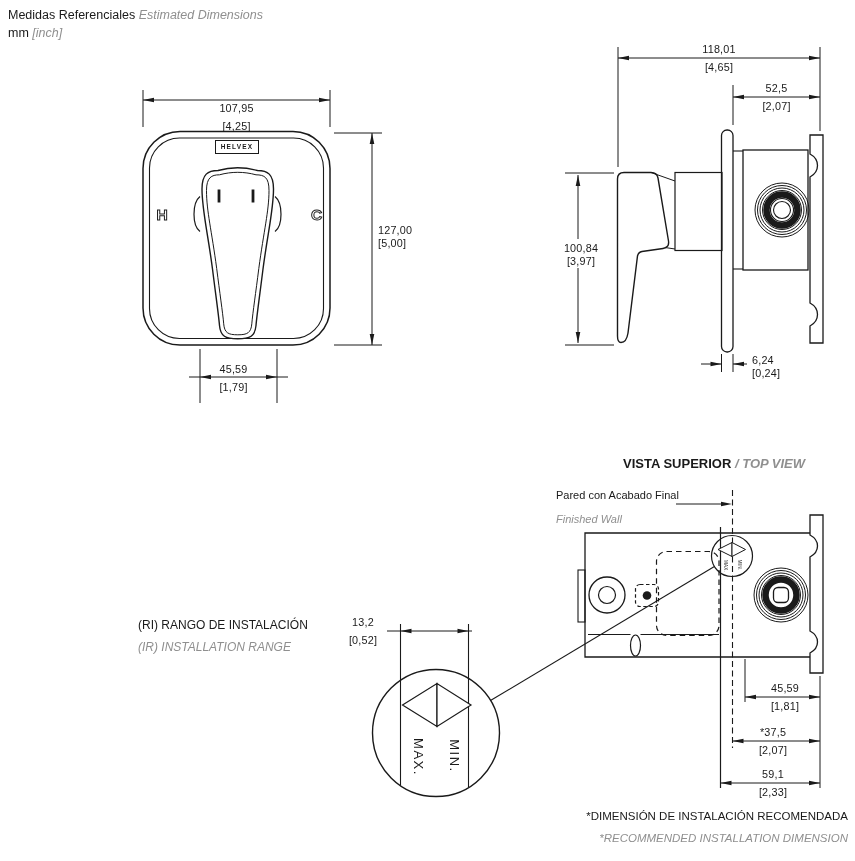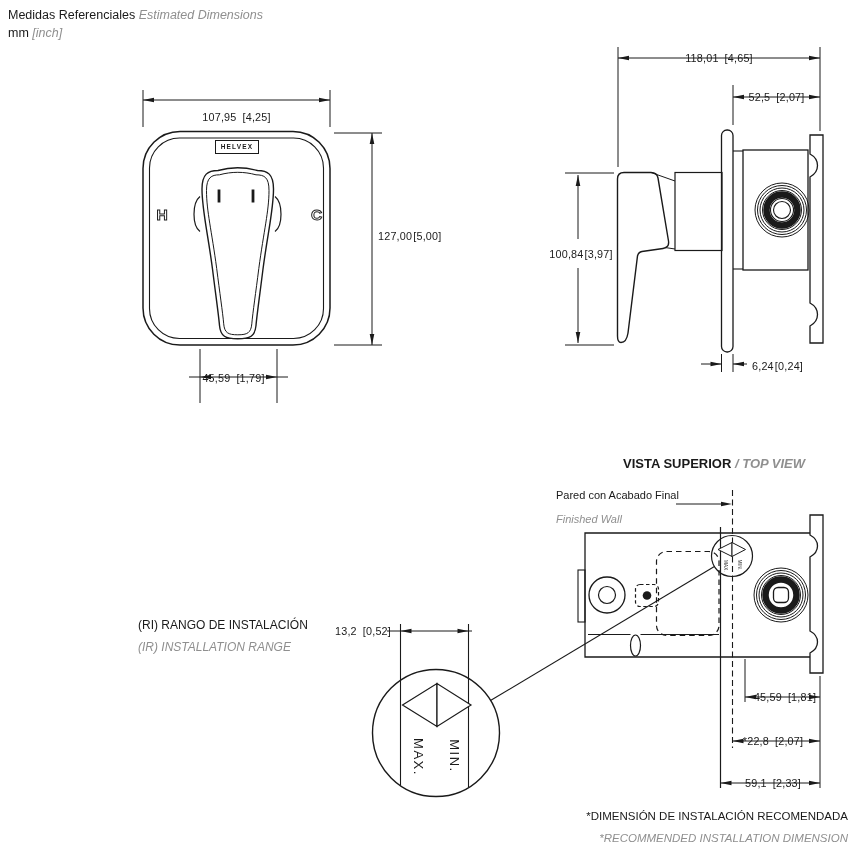--- a/index.html
+++ b/index.html
@@ -2,21 +2,21 @@
 <html><head>
 <meta charset="utf-8">
 <style>
   html,body{margin:0;padding:0;background:#fff;}
   #stage{position:relative;width:855px;height:861px;background:#ffffff;overflow:hidden;
          font-family:"Liberation Sans",sans-serif;color:#1a1a1a;}
   #art{position:absolute;left:0;top:0;}
   .txt{position:absolute;white-space:nowrap;}
   .muted{color:#8f8f8f;font-style:italic;margin-top:8px;}
   .hdr{font-size:12.5px;line-height:15px;}
-  .dim{position:absolute;display:flex;flex-direction:row;align-items:center;
+  .dim{position:absolute;display:flex;flex-direction:column;align-items:center;
        font-size:10.8px;line-height:12px;color:#1a1a1a;transform:translate(-50%,-50%);
        gap:6px;white-space:nowrap;letter-spacing:.2px;text-align:center;}
   .dim.tight{gap:1px;text-align:center;}
   .dim.anchor-left{transform:translate(0,-50%);align-items:flex-start;}
   .vtext{position:absolute;font-size:13px;letter-spacing:1.5px;color:#1a1a1a;
          transform:translate(-50%,-50%) rotate(90deg);white-space:nowrap;}
   .vtext-mini{position:absolute;font-size:4.5px;letter-spacing:.3px;color:#1a1a1a;
          transform:translate(-50%,-50%) rotate(90deg);white-space:nowrap;}
   .logo{position:absolute;left:215px;top:139.5px;width:44px;height:14px;border:1.6px solid #1a1a1a;
         display:flex;align-items:center;justify-content:center;font-size:6.5px;font-weight:bold;
@@ -222,21 +222,21 @@
 
   <div class="dim" style="left:363px;top:631px;align-items:center;">
     <span>13,2</span>
       <span>[0,52]</span>
   </div>
   <div class="dim" style="left:785px;top:697px;">
     <span>45,59</span>
       <span>[1,81]</span>
   </div>
   <div class="dim" style="left:773px;top:741px;">
-    <span>*22,8</span>
+    <span>*37,5</span>
       <span>[2,07]</span>
   </div>
   <div class="dim" style="left:773px;top:783px;">
     <span>59,1</span>
       <span>[2,33]</span>
   </div>
 
   <div class="vtext" style="left:417.5px;top:757px;">MAX.</div>
   <div class="vtext" style="left:453.5px;top:756px;">MIN.</div>
   <div class="vtext-mini" style="left:724.5px;top:566px;">MAX.</div>

